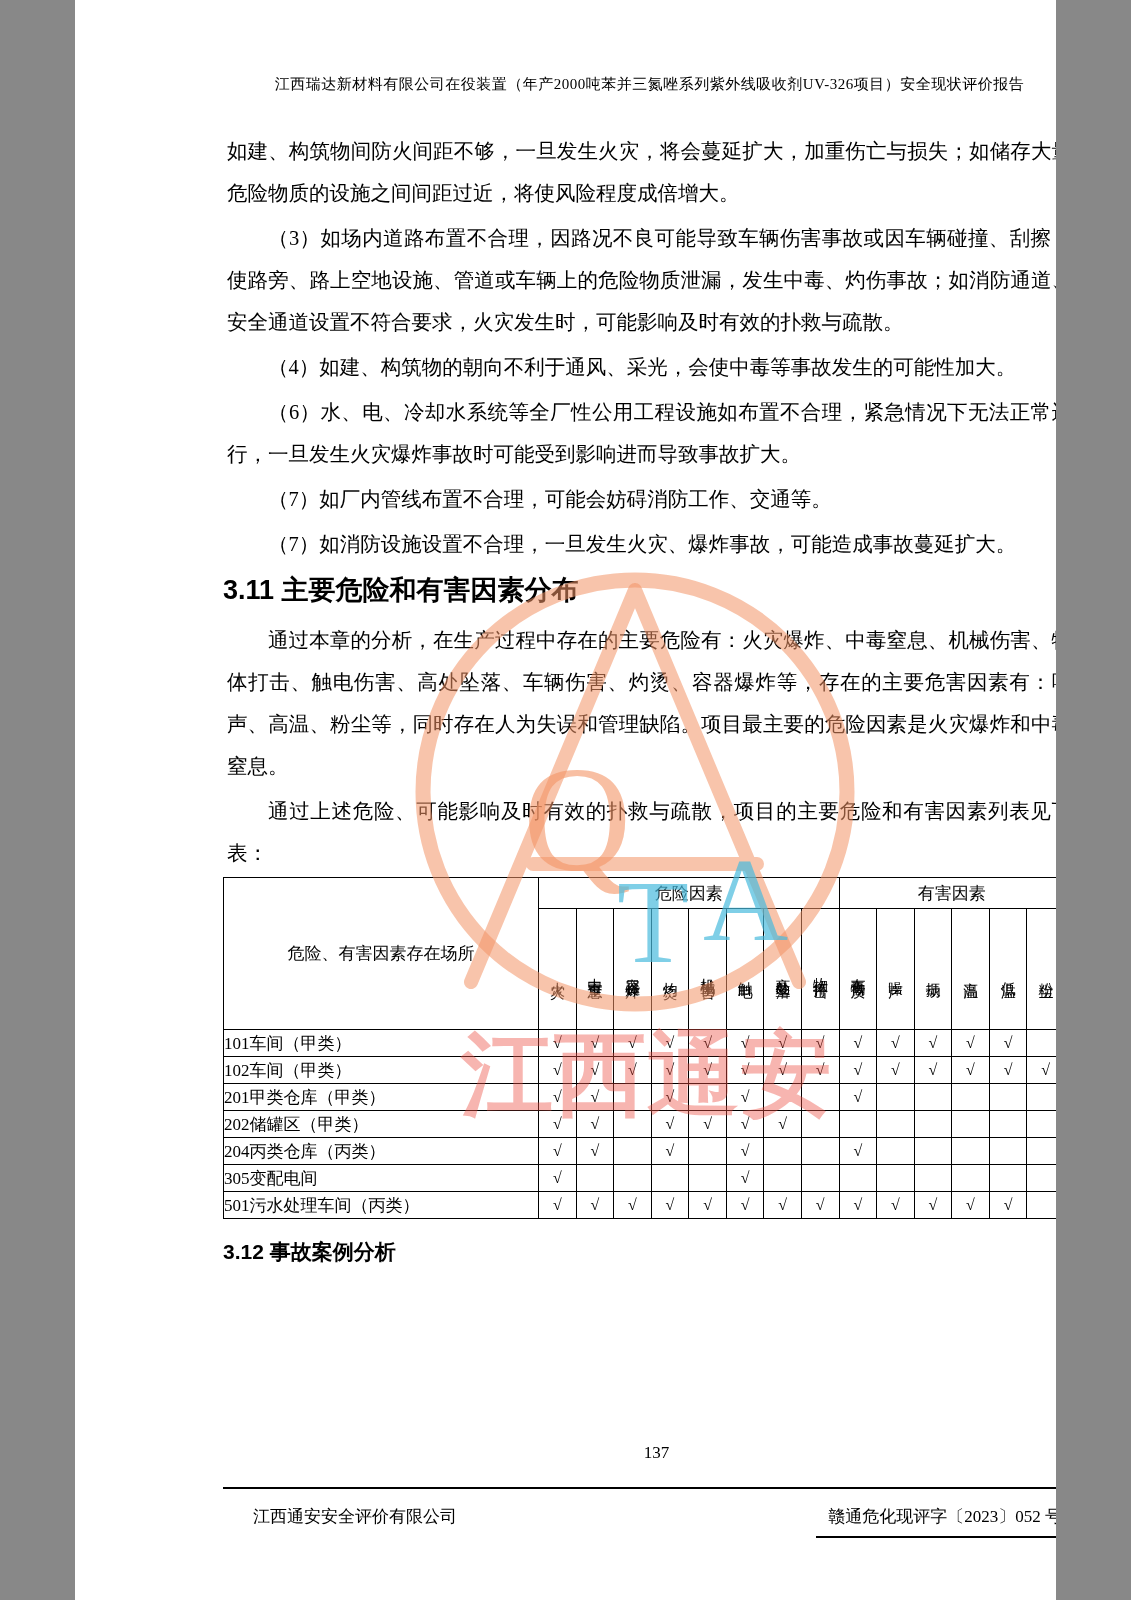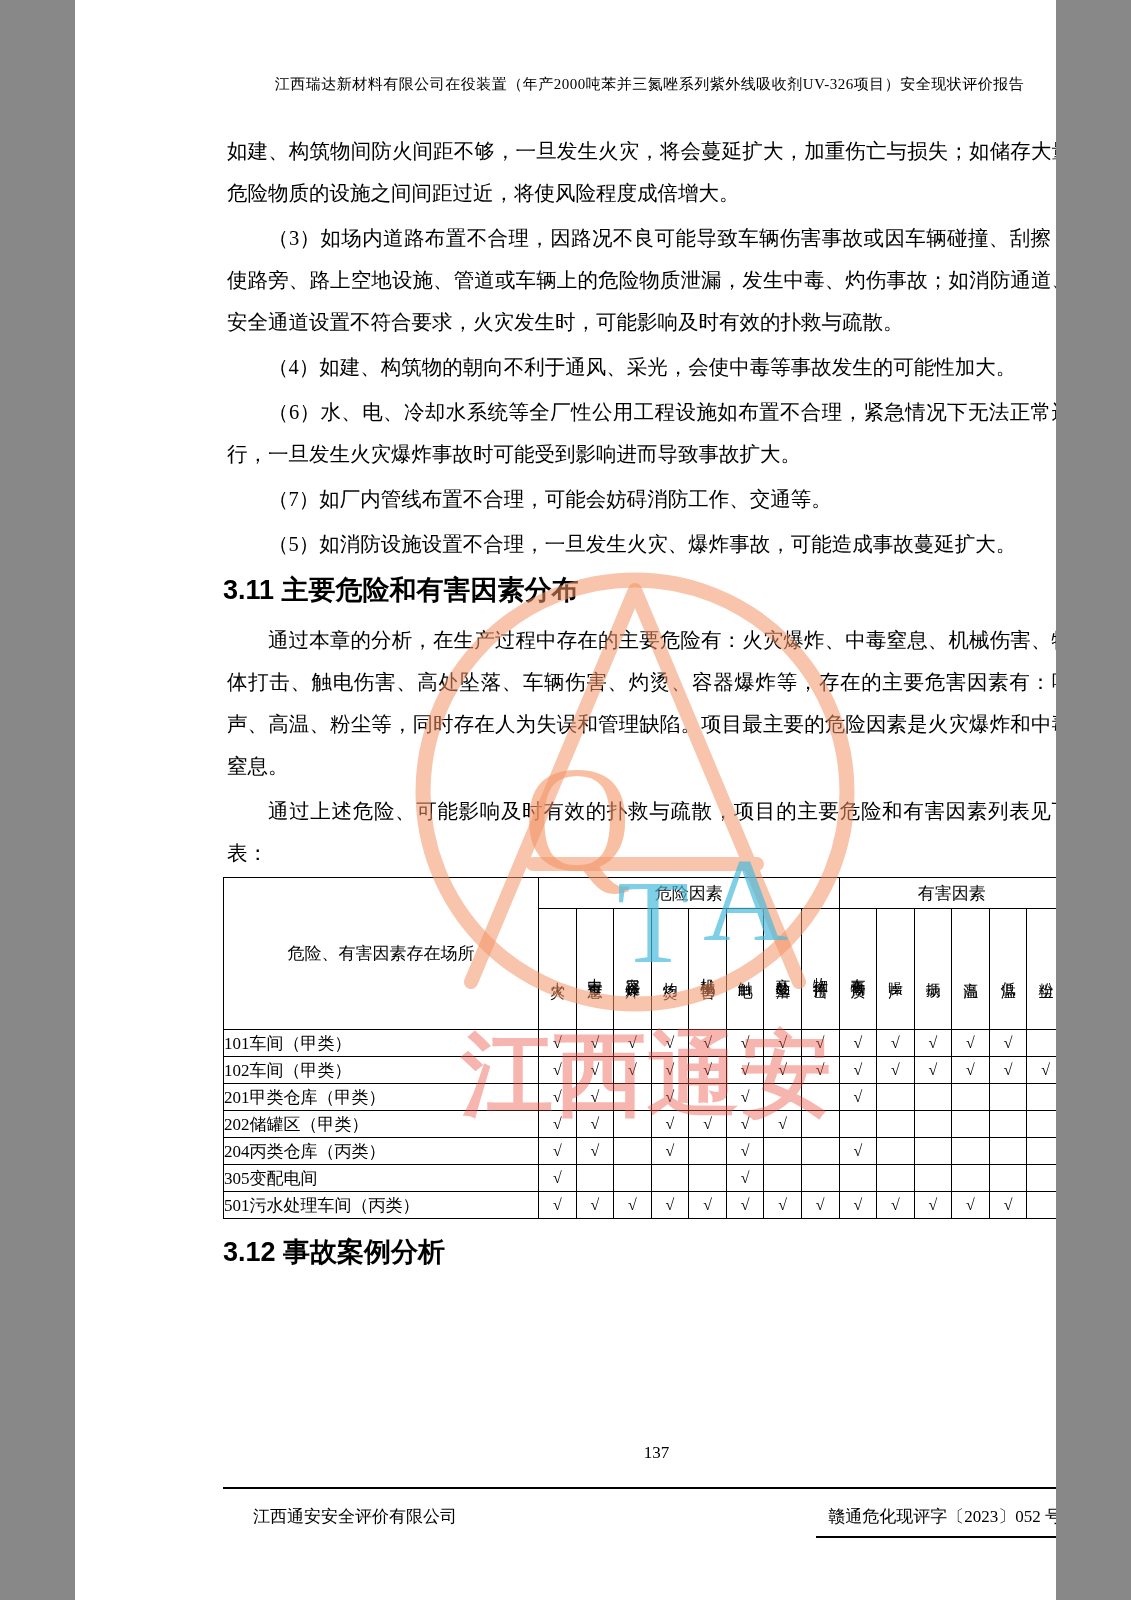--- a/index.html
+++ b/index.html
@@ -36,21 +36,21 @@
   h2.sec-title {
     font-family: "Liberation Sans", "DejaVu Sans", sans-serif;
     font-weight: bold;
     font-size: 27px;
     margin: 8px 0 12px 0;
     line-height: 34px;
   }
   h2.sec-title-2 {
     font-family: "Liberation Sans", "DejaVu Sans", sans-serif;
     font-weight: bold;
-    font-size: 27px;
+    font-size: 21px;
     margin: 16px 0 14px 0;
     line-height: 34px;
   }
   .tbl-caption {
     font-family: "Liberation Sans", "DejaVu Sans", sans-serif;
     font-weight: bold;
     font-size: 17px;
     text-align: center;
     margin: 6px 0 6px 0;
   }
@@ -157,21 +157,21 @@
 
   <div class="content">
 
     <div class="doc-header">江西瑞达新材料有限公司在役装置（年产2000吨苯并三氮唑系列紫外线吸收剂UV-326项目）安全现状评价报告</div>
 
     <p class="body-para">如建、构筑物间防火间距不够，一旦发生火灾，将会蔓延扩大，加重伤亡与损失；如储存大量危险物质的设施之间间距过近，将使风险程度成倍增大。</p>
     <p class="body-para indent">（3）如场内道路布置不合理，因路况不良可能导致车辆伤害事故或因车辆碰撞、刮擦，使路旁、路上空地设施、管道或车辆上的危险物质泄漏，发生中毒、灼伤事故；如消防通道、安全通道设置不符合要求，火灾发生时，可能影响及时有效的扑救与疏散。</p>
     <p class="body-para indent">（4）如建、构筑物的朝向不利于通风、采光，会使中毒等事故发生的可能性加大。</p>
     <p class="body-para indent">（6）水、电、冷却水系统等全厂性公用工程设施如布置不合理，紧急情况下无法正常运行，一旦发生火灾爆炸事故时可能受到影响进而导致事故扩大。</p>
     <p class="body-para indent">（7）如厂内管线布置不合理，可能会妨碍消防工作、交通等。</p>
-    <p class="body-para indent">（5）如消防设施设置不合理，一旦发生火灾、爆炸事故，可能造成事故蔓延扩大。</p>
+    <p class="body-para indent">（7）如消防设施设置不合理，一旦发生火灾、爆炸事故，可能造成事故蔓延扩大。</p>
 
     <h2 class="sec-title">3.11 主要危险和有害因素分布</h2>
 
     <p class="body-para indent">通过本章的分析，在生产过程中存在的主要危险有：火灾爆炸、中毒窒息、机械伤害、物体打击、触电伤害、高处坠落、车辆伤害、灼烫、容器爆炸等，存在的主要危害因素有：噪声、高温、粉尘等，同时存在人为失误和管理缺陷。项目最主要的危险因素是火灾爆炸和中毒窒息。</p>
     <p class="body-para indent">通过上述危险、可能影响及时有效的扑救与疏散，项目的主要危险和有害因素列表见下表：</p>
 
 
     <table class="hazard">
       <colgroup>
           <col style="width: 315px;">

